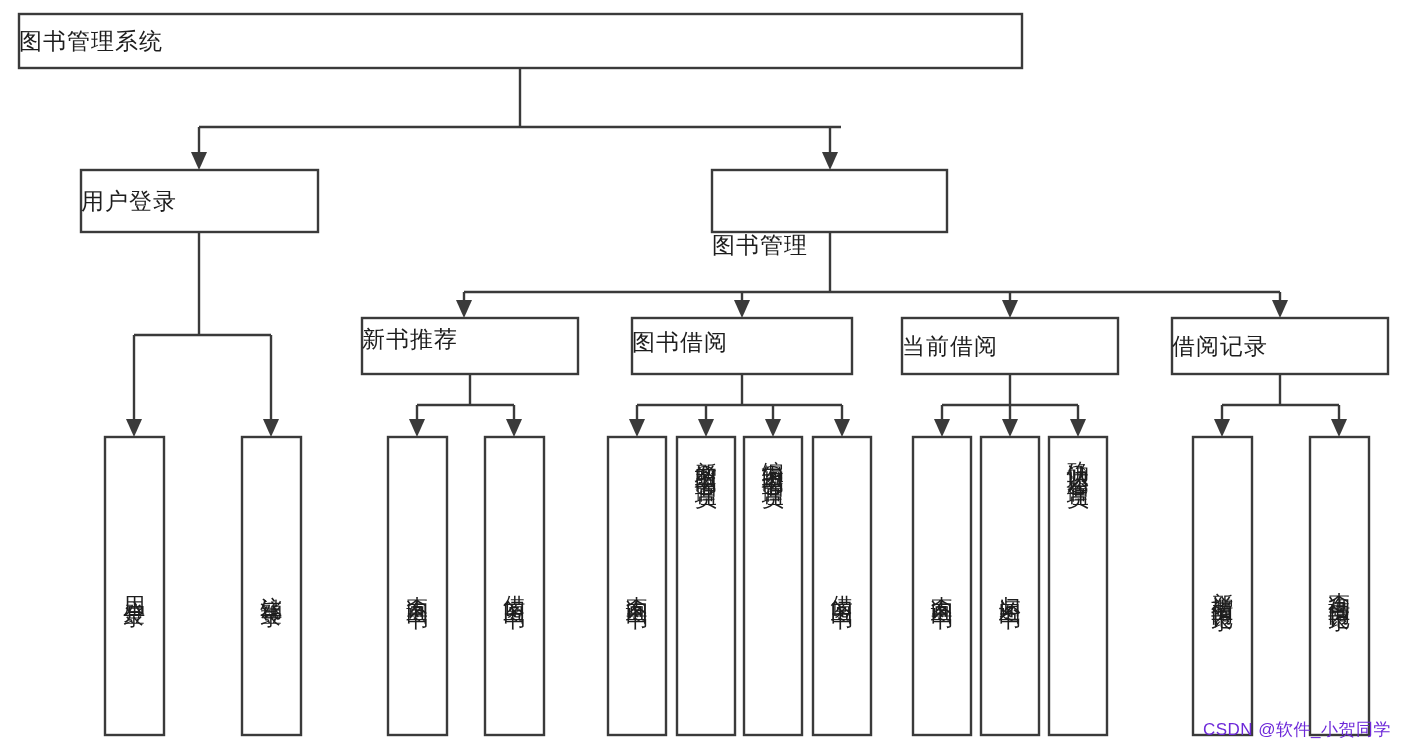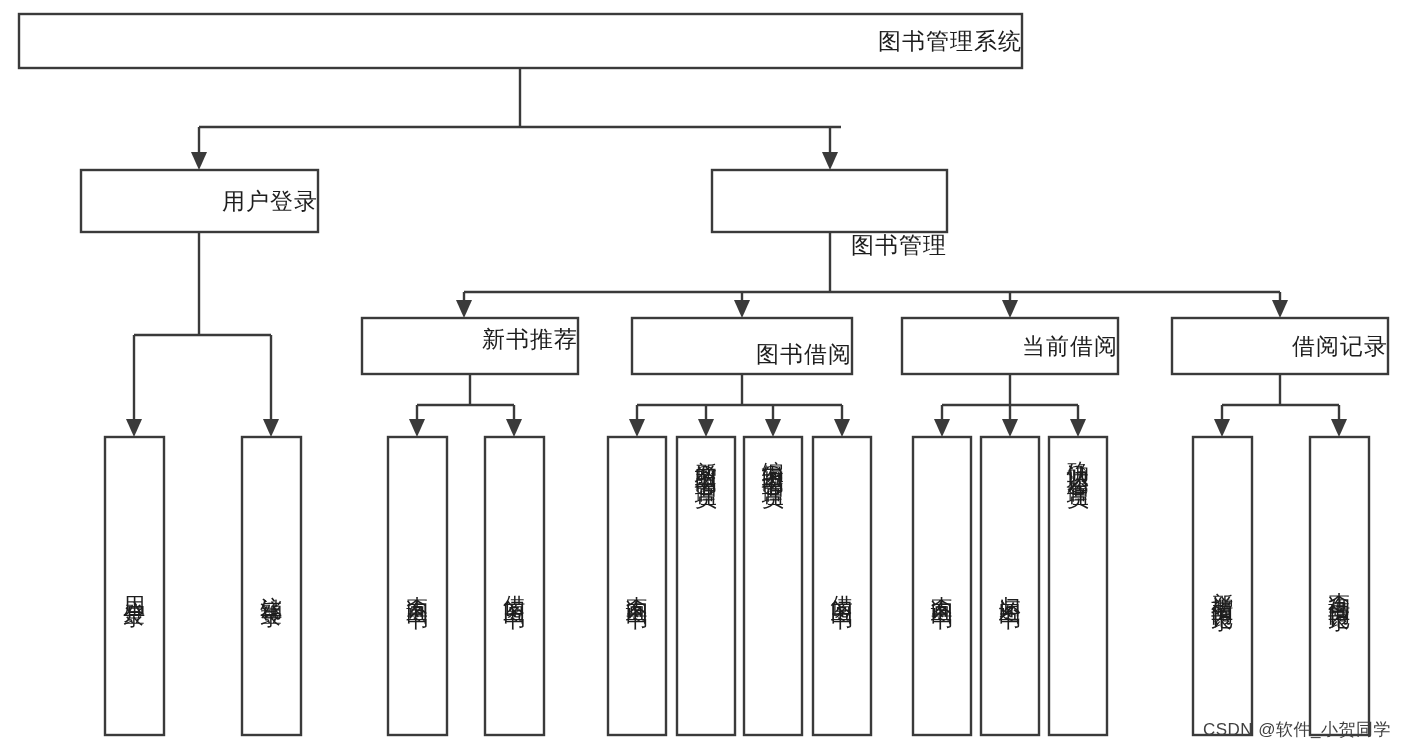--- a/index.html
+++ b/index.html
@@ -41,21 +41,21 @@
   .arrow-head {
     fill: #3a3a3a;
     stroke: none;
   }
   .watermark {
     position: absolute;
     right: 14px;
     bottom: 6px;
     font-family: "Liberation Sans", "DejaVu Sans", sans-serif;
     font-size: 17px;
-    color: #404040;
+    color: #6d28d9;
     white-space: nowrap;
     letter-spacing: 0.5px;
     pointer-events: none;
   }
   .vlabel-wrap {
     position: absolute;
     display: flex;
     align-items: center;
     justify-content: center;
     pointer-events: none;
@@ -68,21 +68,21 @@
     color: #1d1d1d;
     line-height: 1.06;
     letter-spacing: 4px;
     text-align: center;
     white-space: nowrap;
   }
   .hlabel-wrap {
     position: absolute;
     display: flex;
     align-items: center;
-    justify-content: flex-end;
+    justify-content: flex-start;
     pointer-events: none;
   }
   .hlabel-text {
     font-family: "Liberation Sans", "DejaVu Sans", sans-serif;
     font-size: 23px;
     color: #1d1d1d;
     white-space: nowrap;
     letter-spacing: 1px;
   }
 </style>
@@ -203,21 +203,21 @@
   <div class="hlabel-wrap" style="left:81px; top:170px; width:237px; height:62px;">
     <span class="hlabel-text">用户登录</span>
   </div>
   <div class="hlabel-wrap" style="left:712px; top:170px; width:235px; height:62px;margin-top:44px;">
     <span class="hlabel-text">图书管理</span>
   </div>
 
   <div class="hlabel-wrap" style="left:362px; top:318px; width:216px; height:42px;">
     <span class="hlabel-text">新书推荐</span>
   </div>
-  <div class="hlabel-wrap" style="left:632px; top:318px; width:220px; height:48px;margin-top:12px;">
+  <div class="hlabel-wrap" style="left:632px; top:318px; width:220px; height:48px;">
     <span class="hlabel-text">图书借阅</span>
   </div>
   <div class="hlabel-wrap" style="left:902px; top:318px; width:216px; height:56px;">
     <span class="hlabel-text">当前借阅</span>
   </div>
   <div class="hlabel-wrap" style="left:1172px; top:318px; width:216px; height:56px;">
     <span class="hlabel-text">借阅记录</span>
   </div>
 
   <div class="vlabel-wrap" style="left:105px; top:437px; width:59px; height:298px;">

